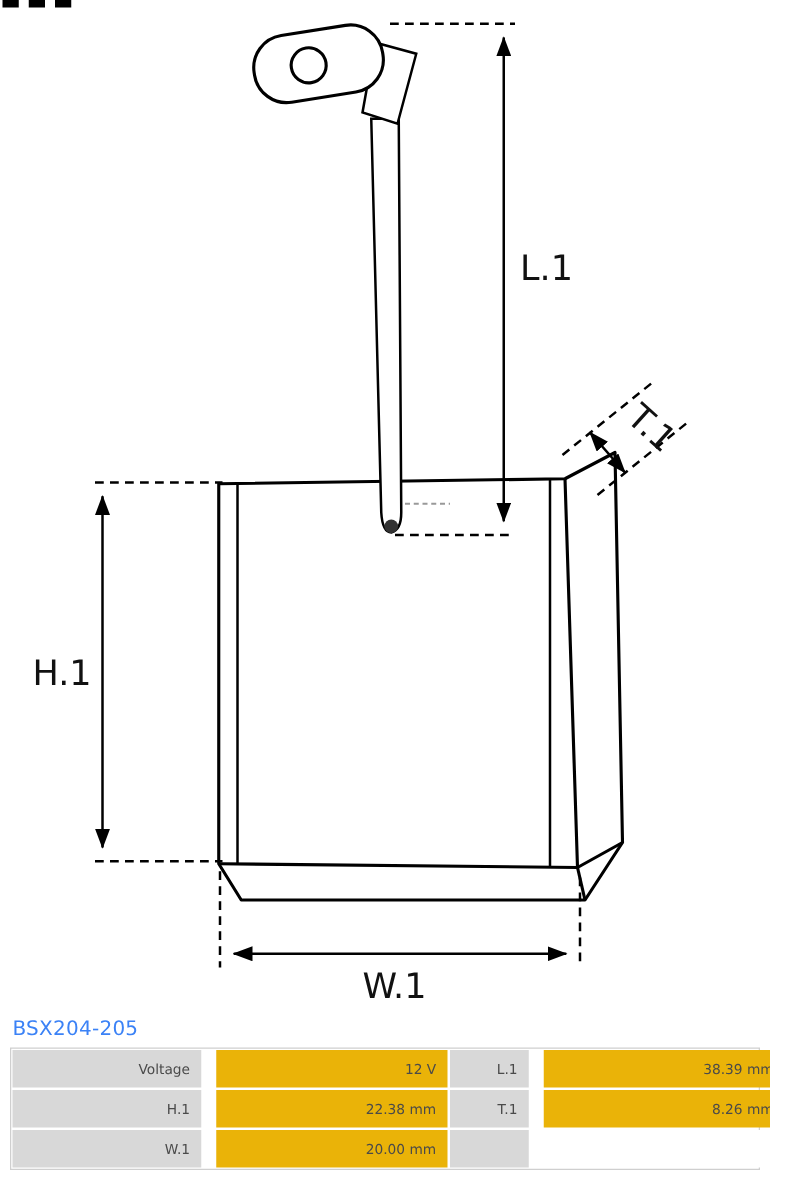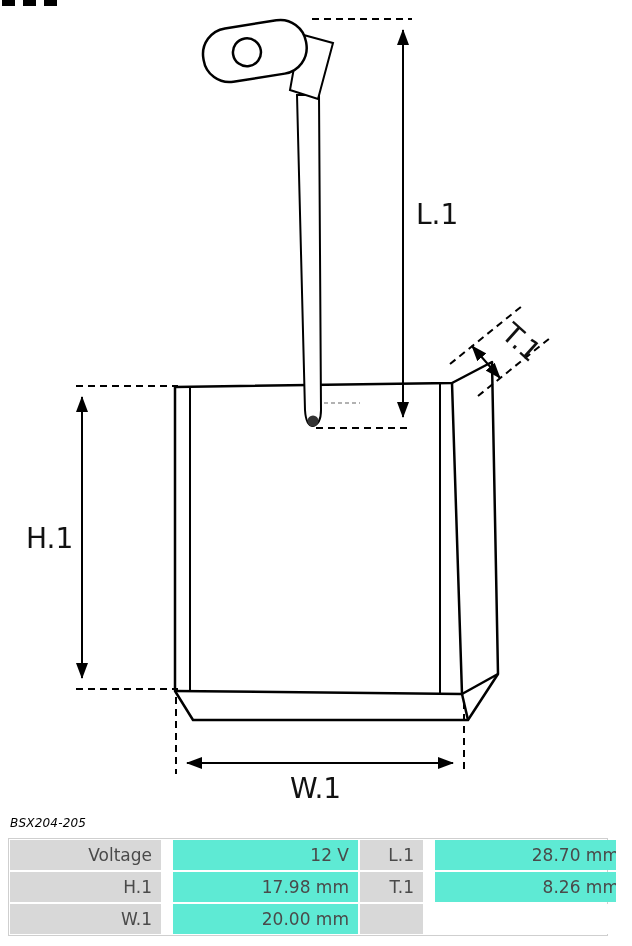--- a/index.html
+++ b/index.html
@@ -11,48 +11,47 @@
     overflow:hidden;
   }
   .diagram-svg{display:block;}
   .dim-label{
     font-family:"DejaVu Sans","Liberation Sans",sans-serif;
     font-size:28px;
     fill:#111;
   }
   .part-number{
     margin:2px 0 4px 10px;
-    font-size:12px;
+    font-size:16px;
     line-height:22px;
-    color:#000000;
+    color:#3b82f6;
     letter-spacing:0.2px;
-    font-style:italic;
   }
   .spec-table{
     margin:0 8px;
     border:1px solid #cfcfcf;
     background:#fff;
     display:grid;
     grid-template-columns:151px 195px 63px 203px;
     grid-auto-rows:30px;
     gap:2px;
     padding:1px;
   }
   .cell{
     display:flex;
     align-items:center;
     justify-content:flex-end;
     padding-right:9px;
-    font-size:17px;
+    font-size:11px;
     color:#4a4a4a;
     overflow:hidden;
     white-space:nowrap;
   }
   .cell.lbl{background:#d8d8d8;}
-  .cell.val{background:#5eead4;margin-left:10px;}
+  .cell.val{background:#eab308;margin-left:10px;}
   .cell.blank{background:#ffffff;}
 </style>
 </head>
 <body>
 
 <div class="canvas">
 
   <svg class="diagram-svg" width="632" height="810" viewBox="0 0 632 810" xmlns="http://www.w3.org/2000/svg">
     <defs>
       <marker id="arr" viewBox="0 0 8 6" markerWidth="8" markerHeight="6" refX="7.5" refY="3" orient="auto-start-reverse">
@@ -115,24 +114,24 @@
     <text class="dim-label" transform="translate(500,336) rotate(42)" font-size="26">T.1</text>
   </svg>
 
   <div class="part-number">BSX204-205</div>
 
   <div class="spec-table">
 
     <div class="cell lbl">Voltage</div>
     <div class="cell val">12 V</div>
     <div class="cell lbl">L.1</div>
-    <div class="cell val">28.70 mm</div>
+    <div class="cell val">38.39 mm</div>
 
     <div class="cell lbl">H.1</div>
-    <div class="cell val">17.98 mm</div>
+    <div class="cell val">22.38 mm</div>
     <div class="cell lbl">T.1</div>
     <div class="cell val">8.26 mm</div>
 
     <div class="cell lbl">W.1</div>
     <div class="cell val">20.00 mm</div>
     <div class="cell lbl"></div>
     <div class="cell blank"></div>
   </div>
 
 </div>

